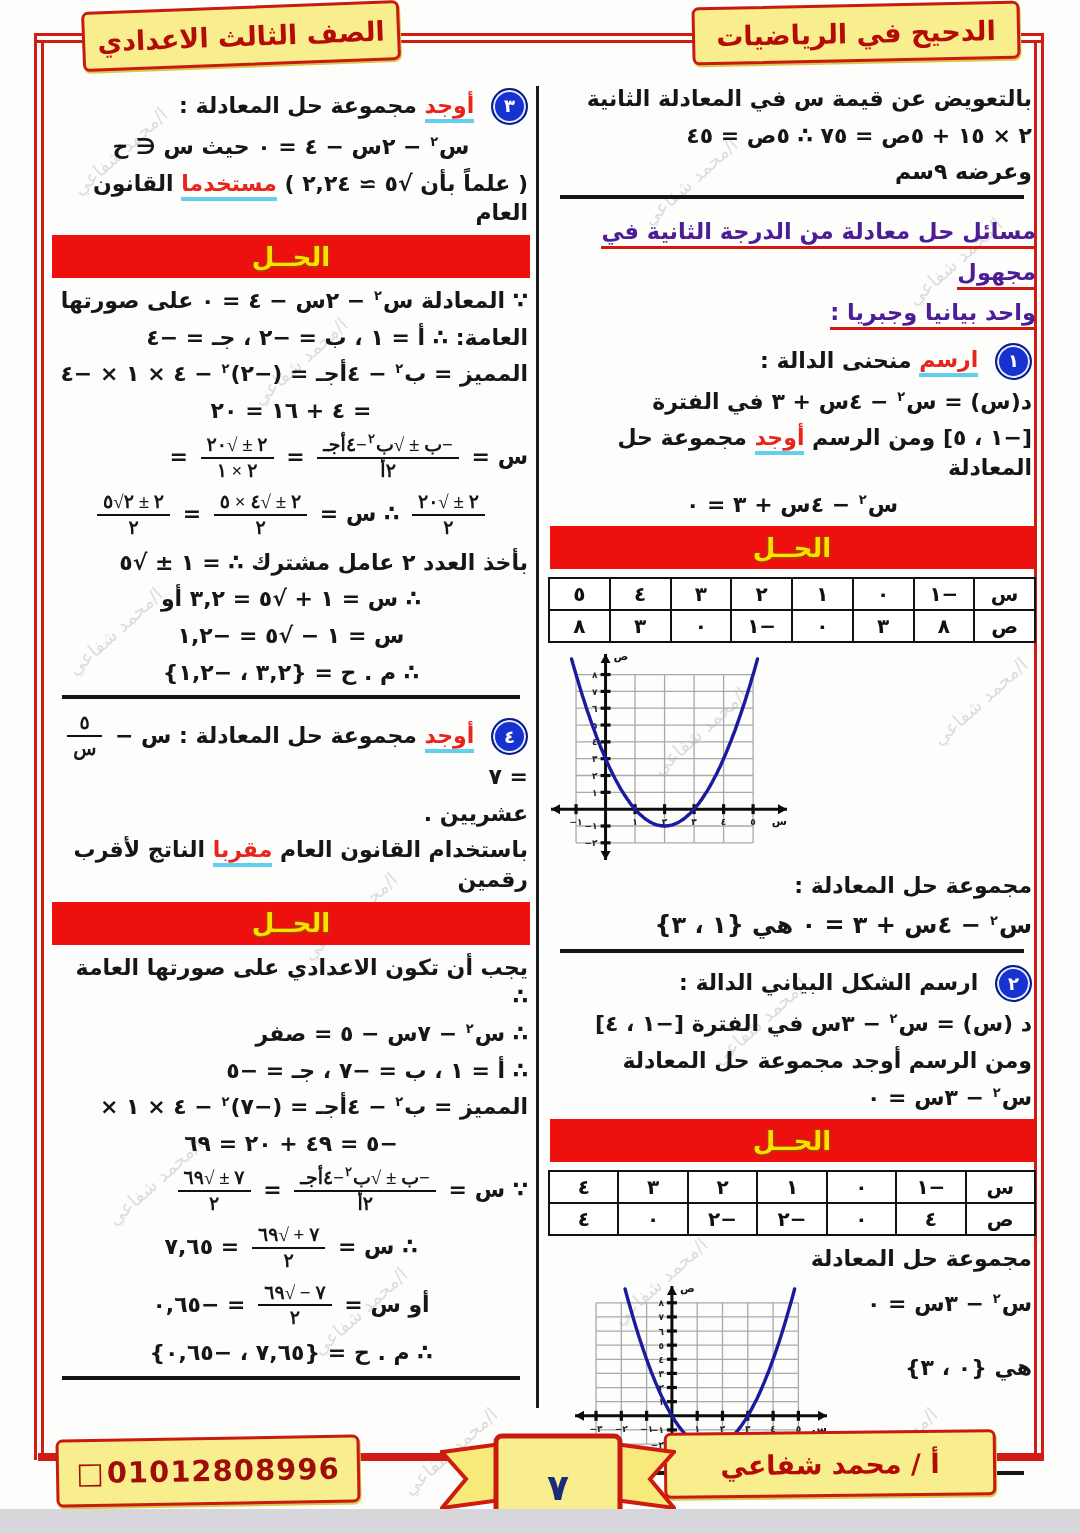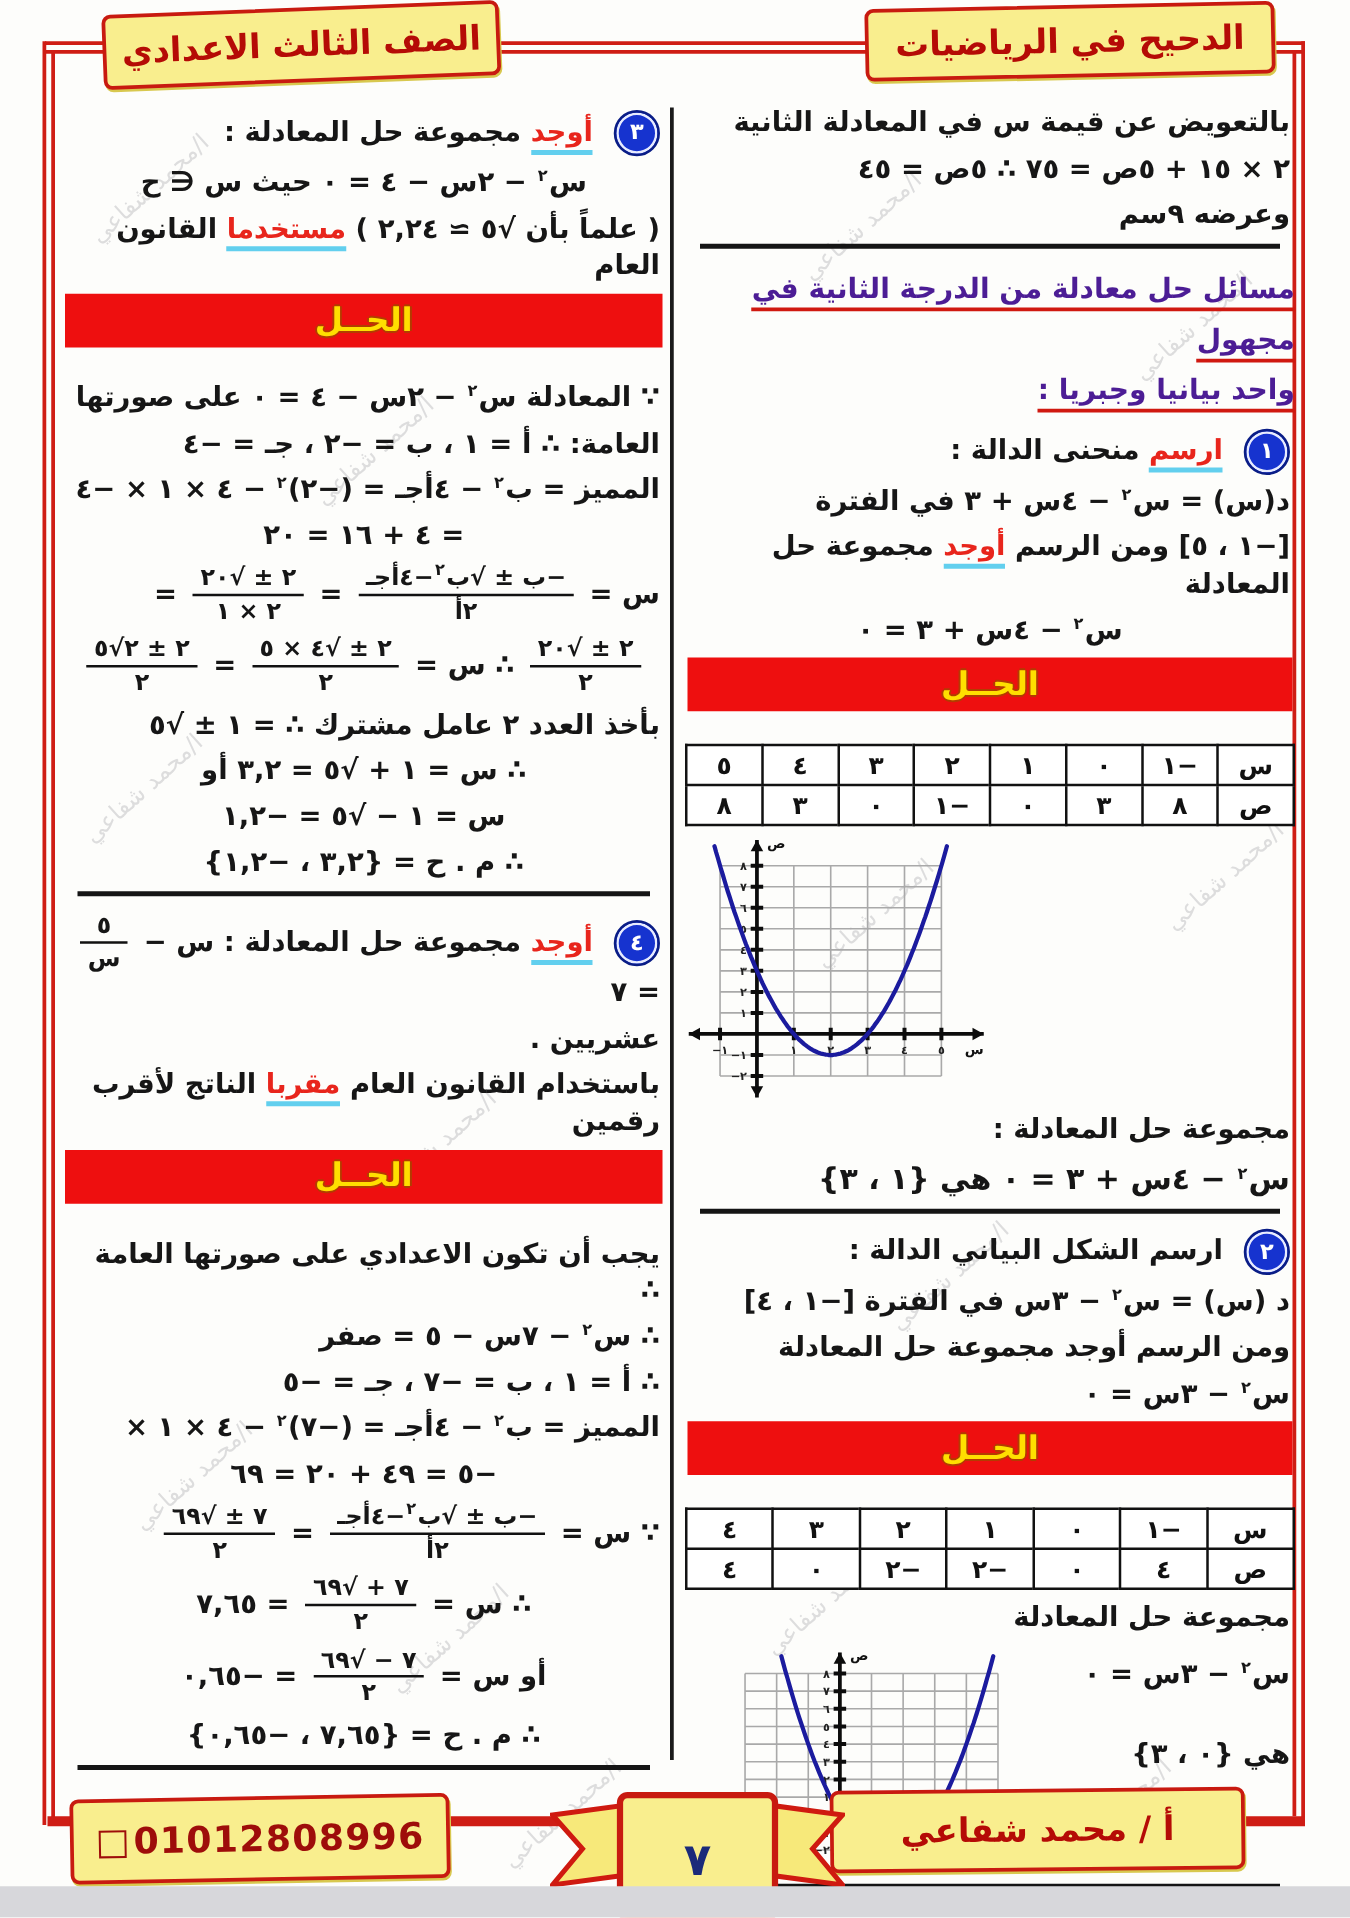--- a/index.html
+++ b/index.html
@@ -17,28 +17,28 @@
            box-shadow:1px 2px 0 #d8c84e;}
   .ybanner .bt{font-size:27px;}
   
   .col{position:absolute;z-index:2;}
   .col-left{left:50px;top:88px;width:482px;}
   .col-right{left:548px;top:84px;width:488px;}
   .tx{font-size:22px;line-height:1.35;color:#161616;margin:0 4px 7px;}
   .c{text-align:center;}
   .sup{font-size:13px;position:relative;top:-8px;margin:0 1px;}
   .ru{color:#e8251c;border-bottom:4px solid #62cfee;padding-bottom:1px;}
-  .frac{display:inline-flex;flex-direction:column;vertical-align:middle;text-align:center;margin:0 5px;}
+  .frac{display:inline-flex;flex-direction:column;vertical-align:middle;text-align:center;margin:0 5px;font-family:Liberation Serif, serif;}
   .frac .num{font-size:19px;line-height:1.25;padding:0 6px;}
   .frac .den{font-size:19px;line-height:1.3;padding:0 6px;border-top:2.5px solid #111;}
   .badge{display:inline-flex;width:33px;height:33px;border-radius:50%;background:#1633cf;color:#fff;
          align-items:center;justify-content:center;font-size:18px;margin-left:9px;vertical-align:middle;
          border:2px solid #0a1d86;box-shadow:inset 0 0 0 2px #e8ecff;}
   .sol-banner{background:#ee0f0f;height:43px;display:flex;align-items:center;justify-content:center;
-              margin:6px 2px 26px;}
+              margin:6px 2px 8px;}
   .sol-banner span{color:#ffdf00;font-size:26px;letter-spacing:2px;
     text-shadow:-1.5px 0 #b33c00,1.5px 0 #b33c00,0 1.5px #b33c00,0 -1.5px #b33c00;}
   .vtable{width:100%;border-collapse:collapse;table-layout:fixed;direction:rtl;margin:4px 0 8px;}
   .vtable td{border:2.5px solid #111;text-align:center;font-size:20px;padding:3px 2px;color:#111;background:#fff;}
   .hrline{height:4px;background:#151515;margin:8px 12px 12px;}
   .heading-red{color:#4c1d95;font-size:22.5px;line-height:1.8;}
   .heading-red .ul{border-bottom:3px solid #d01910;padding-bottom:2px;}
   .graphbox{direction:ltr;text-align:left;margin:2px 10px 4px 0;}
   .ans2row{display:flex;flex-direction:row;align-items:flex-start;gap:6px;}
   .ans2row .txt{width:190px;padding-top:8px;}

